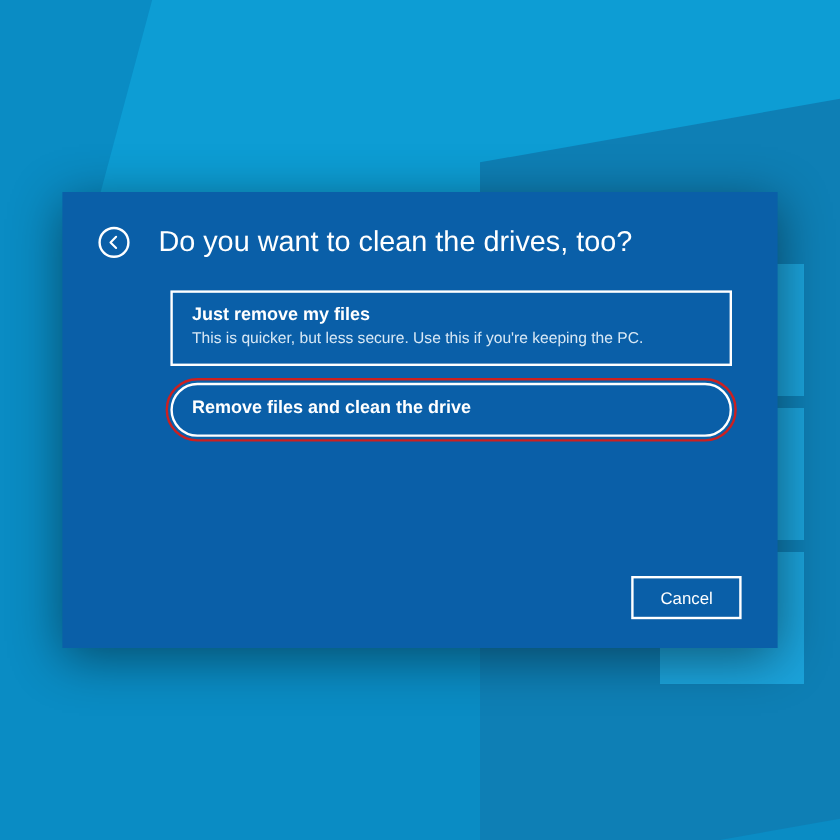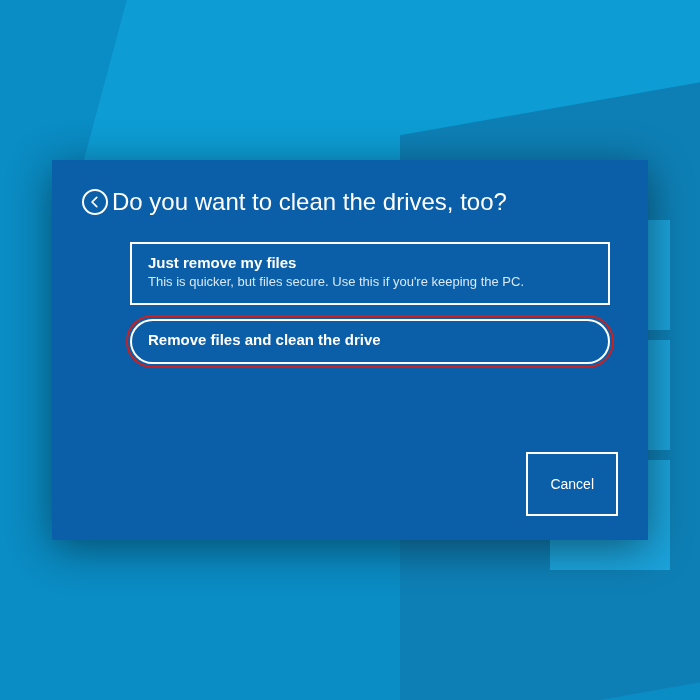--- a/index.html
+++ b/index.html
@@ -62,21 +62,21 @@
       left: 52px;
       width: 596px;
       height: 380px;
       background: #0a5fa8;
       box-shadow: 0 8px 40px rgba(0,0,0,0.45);
       padding: 28px 30px 24px 30px;
     }
     .header {
       display: flex;
       align-items: center;
-      gap: 4px;
+      gap: 24px;
       margin-bottom: 26px;
     }
     .back-btn {
       width: 26px;
       height: 26px;
       border: 2px solid #fff;
       border-radius: 50%;
       display: flex;
       align-items: center;
       justify-content: center;
@@ -88,21 +88,21 @@
       height: 14px;
     }
     .title {
       color: #fff;
       font-size: 24px;
       font-weight: 300;
     }
     .option {
       border: 2px solid #fff;
       padding: 10px 16px 12px 16px;
-      margin-left: 48px;
+      margin-left: 60px;
       margin-right: 8px;
       margin-bottom: 14px;
       cursor: pointer;
     }
     .option.highlighted {
       outline: 2px solid #cc2020;
       outline-offset: 2px;
       border-radius: 30px;
     }
     .option-title {
@@ -119,21 +119,21 @@
     }
     .footer {
       position: absolute;
       bottom: 24px;
       right: 30px;
     }
     .cancel-btn {
       border: 2px solid #fff;
       background: transparent;
       color: #fff;
-      padding: 22px 22px;
+      padding: 8px 22px;
       font-size: 14px;
       font-family: inherit;
       cursor: pointer;
     }
   </style>
 </head>
 <body>
 
 <div class="bg-shape bg-top"></div>
 <div class="bg-shape bg-right"></div>
@@ -146,21 +146,21 @@
     <div class="back-btn">
       <svg viewBox="0 0 24 24">
         <path d="M15 4 L7 12 L15 20" stroke="#fff" stroke-width="3" fill="none" stroke-linecap="round" stroke-linejoin="round"></path>
       </svg>
     </div>
     <div class="title">Do you want to clean the drives, too?</div>
   </div>
 
   <div class="option">
     <div class="option-title">Just remove my files</div>
-    <div class="option-desc">This is quicker, but files secure. Use this if you're keeping the PC.</div>
+    <div class="option-desc">This is quicker, but less secure. Use this if you're keeping the PC.</div>
   </div>
 
   <div class="option highlighted">
     <div class="option-title">Remove files and clean the drive</div>
   </div>
 
   <div class="footer">
     <button class="cancel-btn">Cancel</button>
   </div>
 </div>

